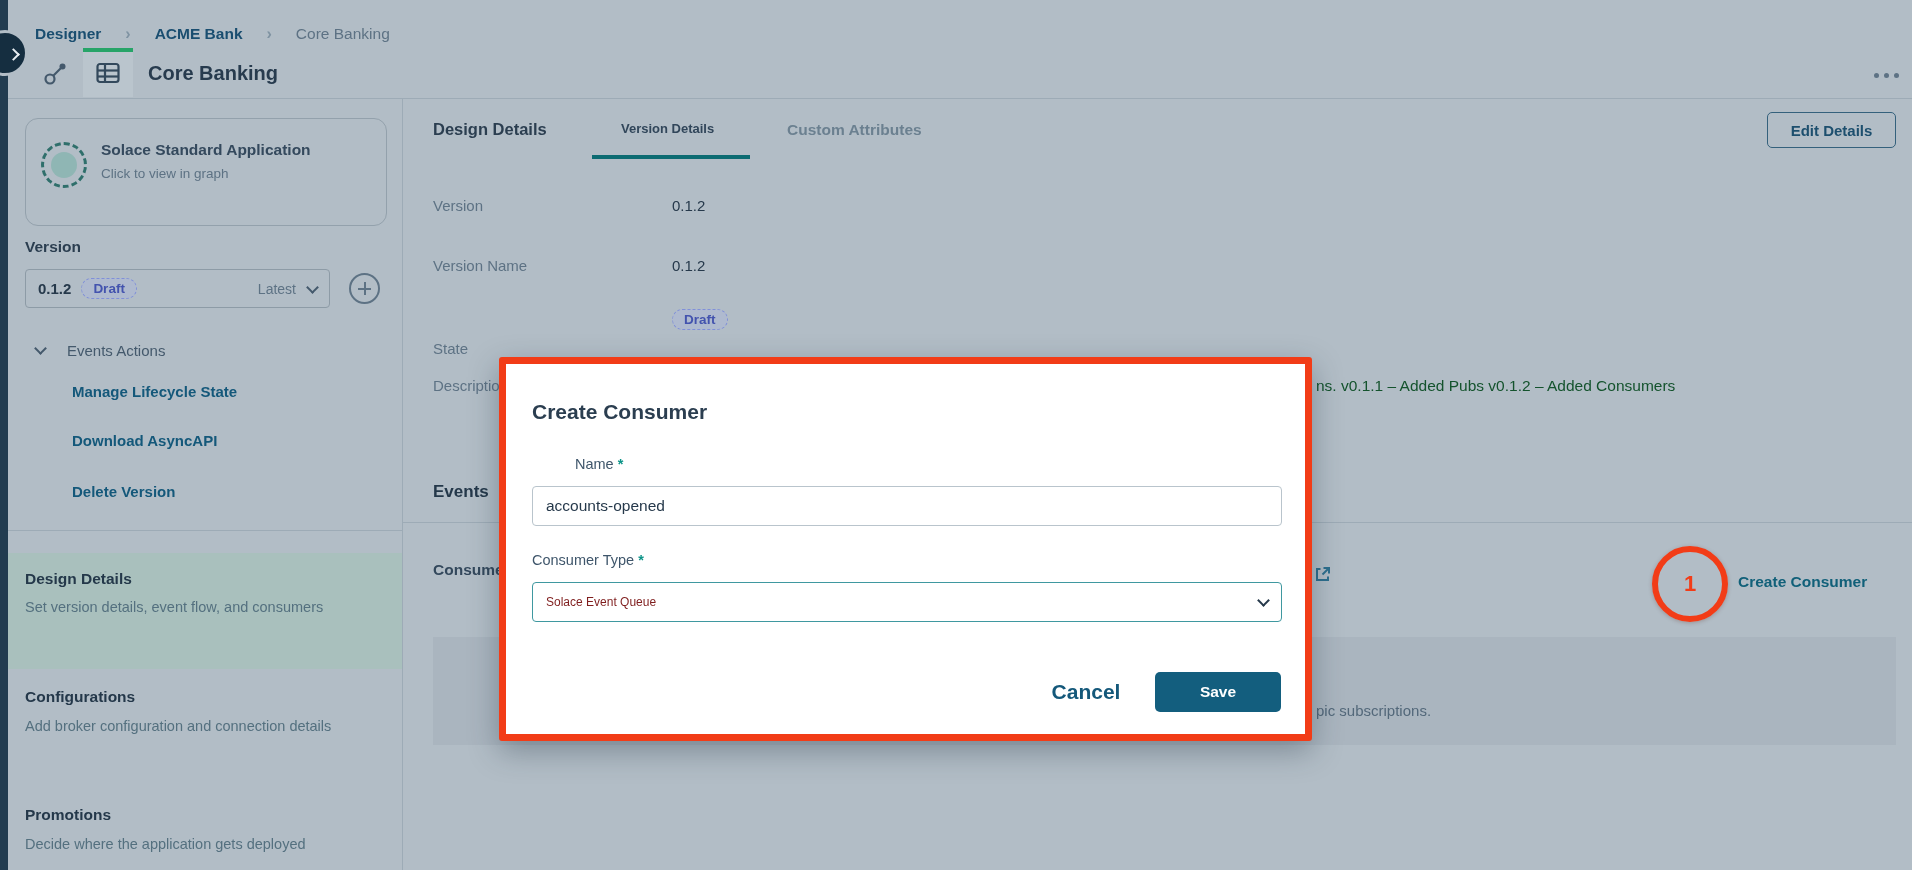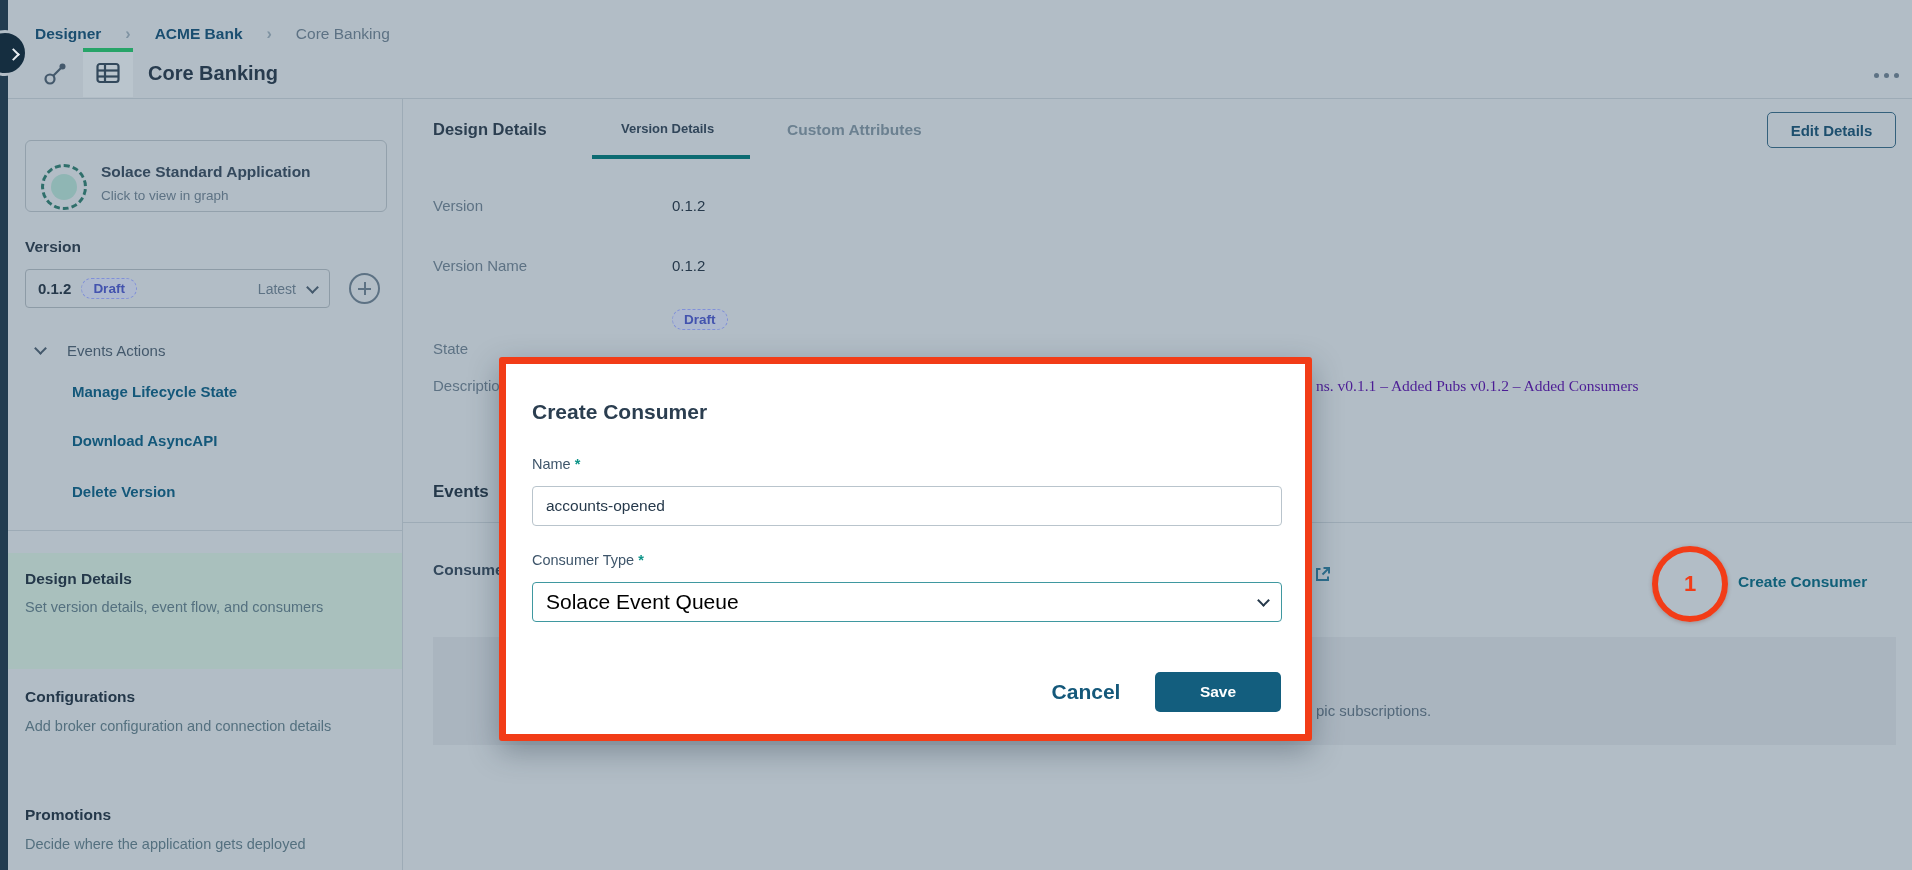--- a/index.html
+++ b/index.html
@@ -29,21 +29,21 @@
   .icon-tab.graph { left:30px; width:51px; }
   .icon-tab.table { left:83px; width:50px; background:#bac5cd; }
   .icon-tab.table::before { content:""; position:absolute; left:0; top:0; width:100%; height:4px; background:#27a468; }
   .page-title { position:absolute; left:148px; top:62px; font-size:20px; font-weight:bold; color:#273b4e; }
   .more-menu { position:absolute; left:1868px; top:66px; width:36px; height:18px; display:flex; gap:5px; align-items:center; justify-content:center; }
   .more-menu i { width:5px; height:5px; border-radius:50%; background:#5d7284; }
   .header-divider { position:absolute; left:0; top:98px; width:1912px; height:1px; background:#9dabb6; }
 
   
   .sidebar-border { position:absolute; left:402px; top:98px; width:1px; height:772px; background:#9dabb6; }
-  .app-card { position:absolute; left:25px; top:140px; width:362px; height:72px; border:1px solid #93a1ac; border-radius:6px; }
+  .app-card { position:absolute; left:25px; top:118px; width:362px; height:108px; border:1px solid #93a1ac; border-radius:13px; }
   .app-icon { position:absolute; left:15px; top:23px; width:46px; height:46px; border:3px dashed #2f6f6b; border-radius:50%; }
   .app-icon i { position:absolute; left:7px; top:7px; width:26px; height:26px; border-radius:50%; background:#8fb6b4; }
   .app-card .t1 { position:absolute; left:75px; top:22px; font-size:15.5px; font-weight:600; color:#34495d; }
   .app-card .t2 { position:absolute; left:75px; top:47px; font-size:13.5px; color:#5d7284; }
 
   .version-label { position:absolute; left:25px; top:238px; font-size:15.5px; font-weight:bold; color:#2b3e50; }
   .version-select { position:absolute; left:25px; top:269px; width:305px; height:39px; border:1.5px solid #8d9ba6;
                     border-radius:4px; display:flex; align-items:center; padding:0 12px; gap:10px; }
   .version-select .ver { font-size:15px; font-weight:600; color:#26394b; }
   .pill { display:inline-block; padding:2px 11px; border:1.5px dashed #8090d8; border-radius:999px;
@@ -69,21 +69,21 @@
 
   
   .main-tab { position:absolute; top:120px; font-weight:bold; }
   .tab-underline { position:absolute; left:592px; top:155px; width:158px; height:3.5px; background:#0c6b72; }
   .edit-btn { position:absolute; left:1767px; top:112px; width:129px; height:36px; border:1.5px solid #34617c;
               border-radius:5px; display:flex; align-items:center; justify-content:center;
               font-size:15px; font-weight:bold; color:#1d4f6e; }
 
   .f-label { position:absolute; left:433px; font-size:15px; color:#5d7284; }
   .f-value { position:absolute; left:672px; font-size:15px; color:#26394b; }
-  .desc-fragment { position:absolute; left:1316px; top:377px; font-size:15.5px; color:#4c1d95;font-family:Liberation Serif, serif; }
+  .desc-fragment { position:absolute; left:1316px; top:377px; font-size:15.5px; color:#14532d; }
 
   .events-heading { position:absolute; left:433px; top:482px; font-size:17px; font-weight:bold; color:#24384a; }
   .main-divider { position:absolute; left:403px; top:522px; width:1509px; height:1px; background:#9dabb6; }
   .consumers-label { position:absolute; left:433px; top:561px; font-size:15.5px; font-weight:600; color:#33485c; }
   .ext-icon { position:absolute; left:1314px; top:566px; }
   .create-consumer-link { position:absolute; left:1738px; top:573px; font-size:15.5px; font-weight:bold; color:#116079; }
 
   .empty-panel { position:absolute; left:433px; top:637px; width:1463px; height:108px; background:#aab5bf; }
   .empty-fragment { position:absolute; left:1316px; top:702px; font-size:15px; color:#53687a; }
 
@@ -95,21 +95,21 @@
   
   .modal { position:absolute; left:499px; top:357px; width:813px; height:384px; background:#ffffff;
            border:7px solid #f23c17; border-radius:3px; z-index:10; box-shadow:0 10px 30px rgba(30,45,60,.35); }
   .modal-title { position:absolute; left:26px; top:36px; font-size:21px; font-weight:bold; color:#2b3e50; }
   .m-label { position:absolute; left:26px; font-size:14.5px; color:#3f566b; }
   .req { color:#0d9488; font-weight:bold; }
   .m-input { position:absolute; left:26px; top:122px; width:750px; height:40px; border:1px solid #b9c4cc;
              border-radius:4px; background:#fff; font-family:"Liberation Sans",sans-serif;
              font-size:15.5px; color:#26394b; padding:0 13px; }
   .m-select { position:absolute; left:26px; top:218px; width:750px; height:40px; border:1.5px solid #3f98a0;
-              border-radius:4px; display:flex; align-items:center; padding:0 13px; font-size:21px; color:#000000; }
+              border-radius:4px; display:flex; align-items:center; padding:0 13px; font-size:12px; color:#7f1d1d; }
   .m-select .chev { margin-left:auto; color:#26394b; margin-top:-4px; }
   .m-cancel { position:absolute; left:530px; top:308px; width:100px; height:40px; display:flex; align-items:center;
               justify-content:center; font-size:21px; font-weight:bold; color:#14587a; }
   .m-save { position:absolute; left:649px; top:308px; width:126px; height:40px; background:#135e7e; border-radius:5px;
             display:flex; align-items:center; justify-content:center; font-size:15.5px; font-weight:bold; color:#ffffff; }
 </style>
 </head>
 <body>
 
 <div id="app">
@@ -228,21 +228,21 @@
   <div class="empty-panel"></div>
   <div class="empty-fragment">pic subscriptions.</div>
 
   <div class="ann-circle">
     <span>1</span>
   </div>
 
   <div class="modal">
     <div class="modal-title">Create Consumer</div>
 
-    <div class="m-label" style="top:92px;">
+    <div class="m-label" style="top:92px;margin-left:43px;">
       <span>Name</span>
       <span class="req">*</span>
     </div>
     <input class="m-input" type="text" value="accounts-opened" style="">
 
     <div class="m-label" style="top:188px;">
       <span>Consumer Type</span>
       <span class="req">*</span>
     </div>
     <div class="m-select">

